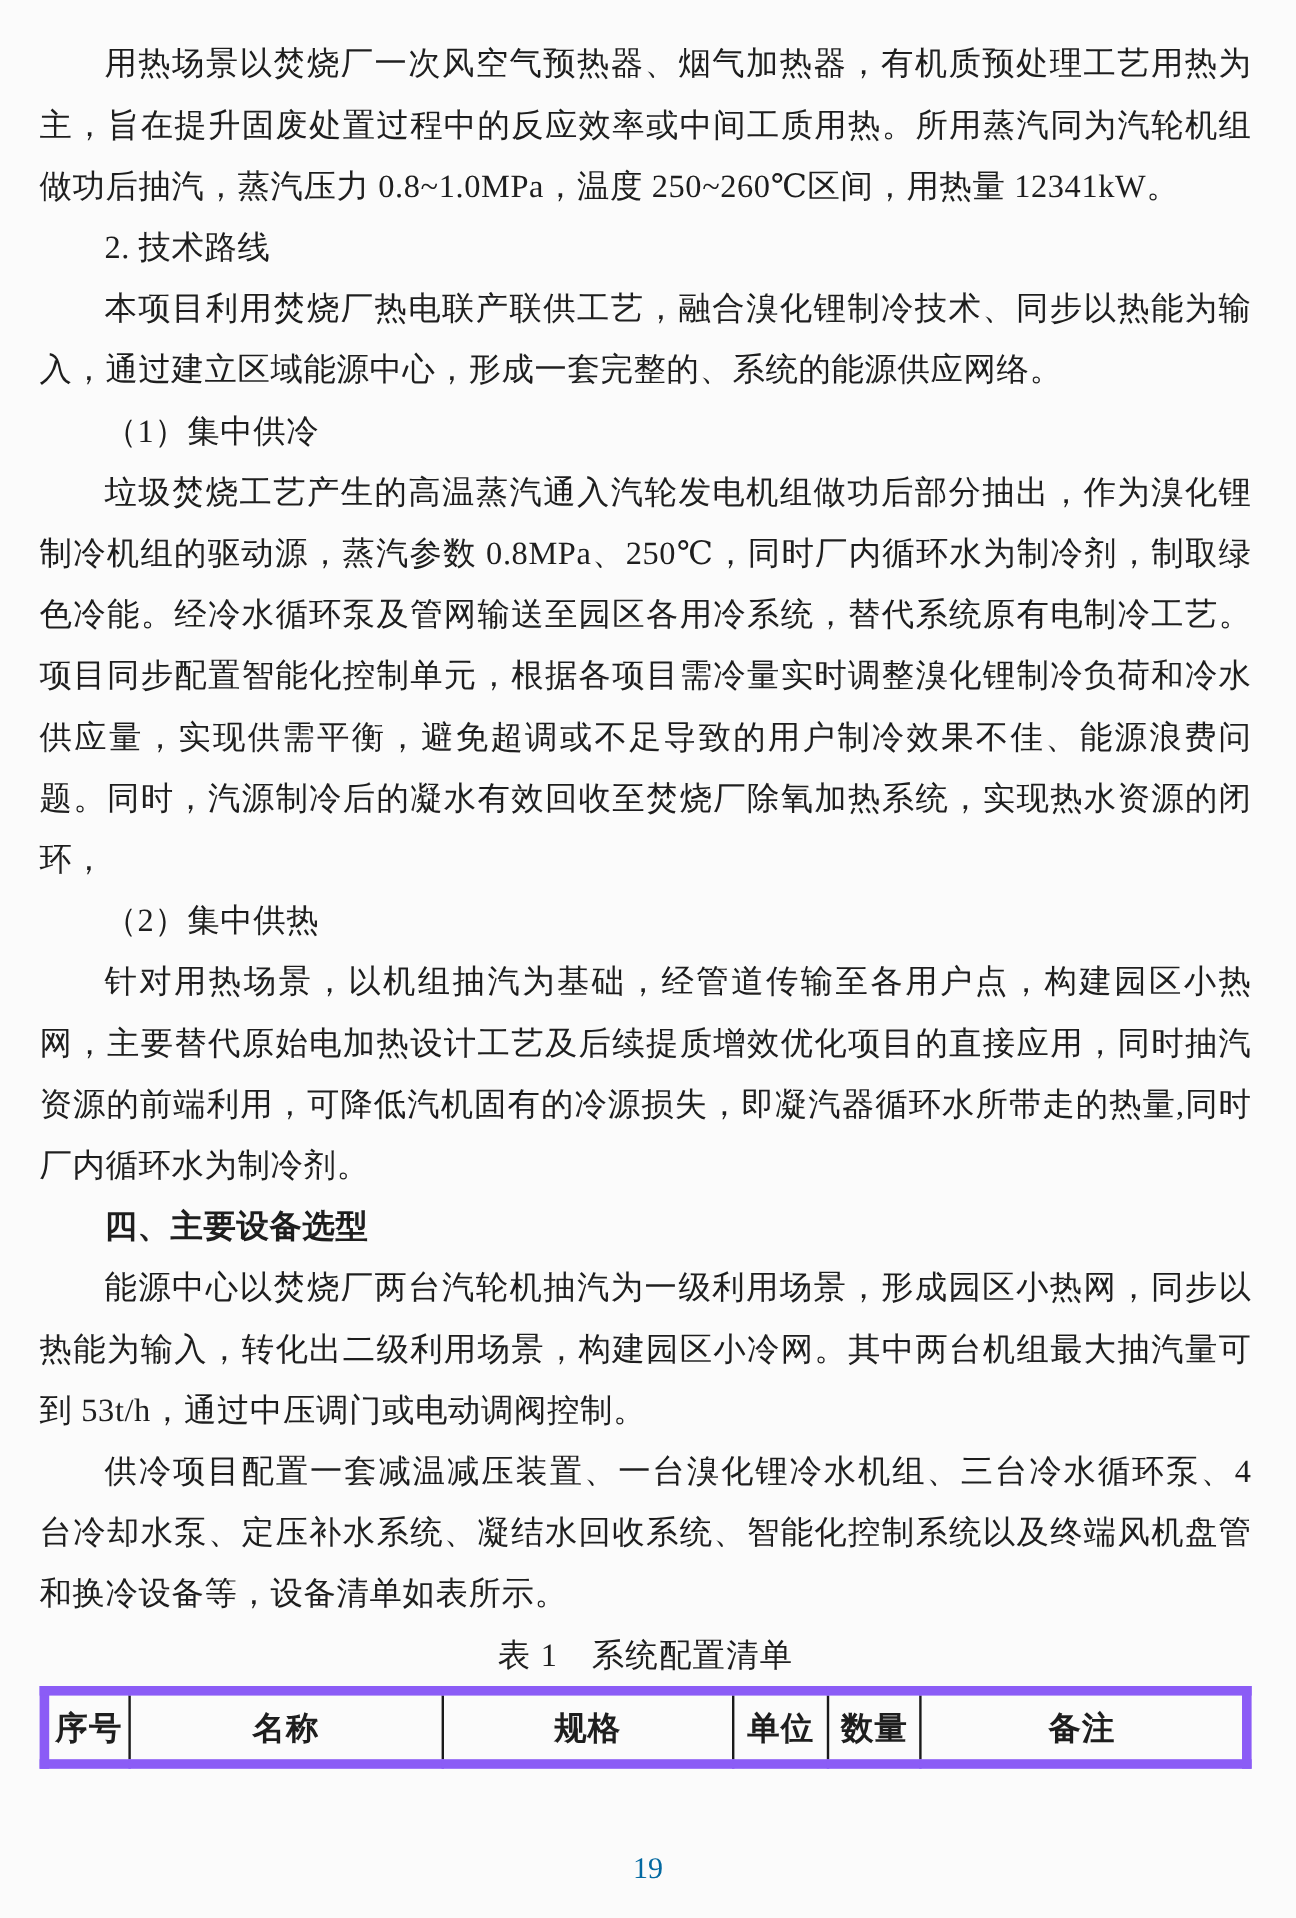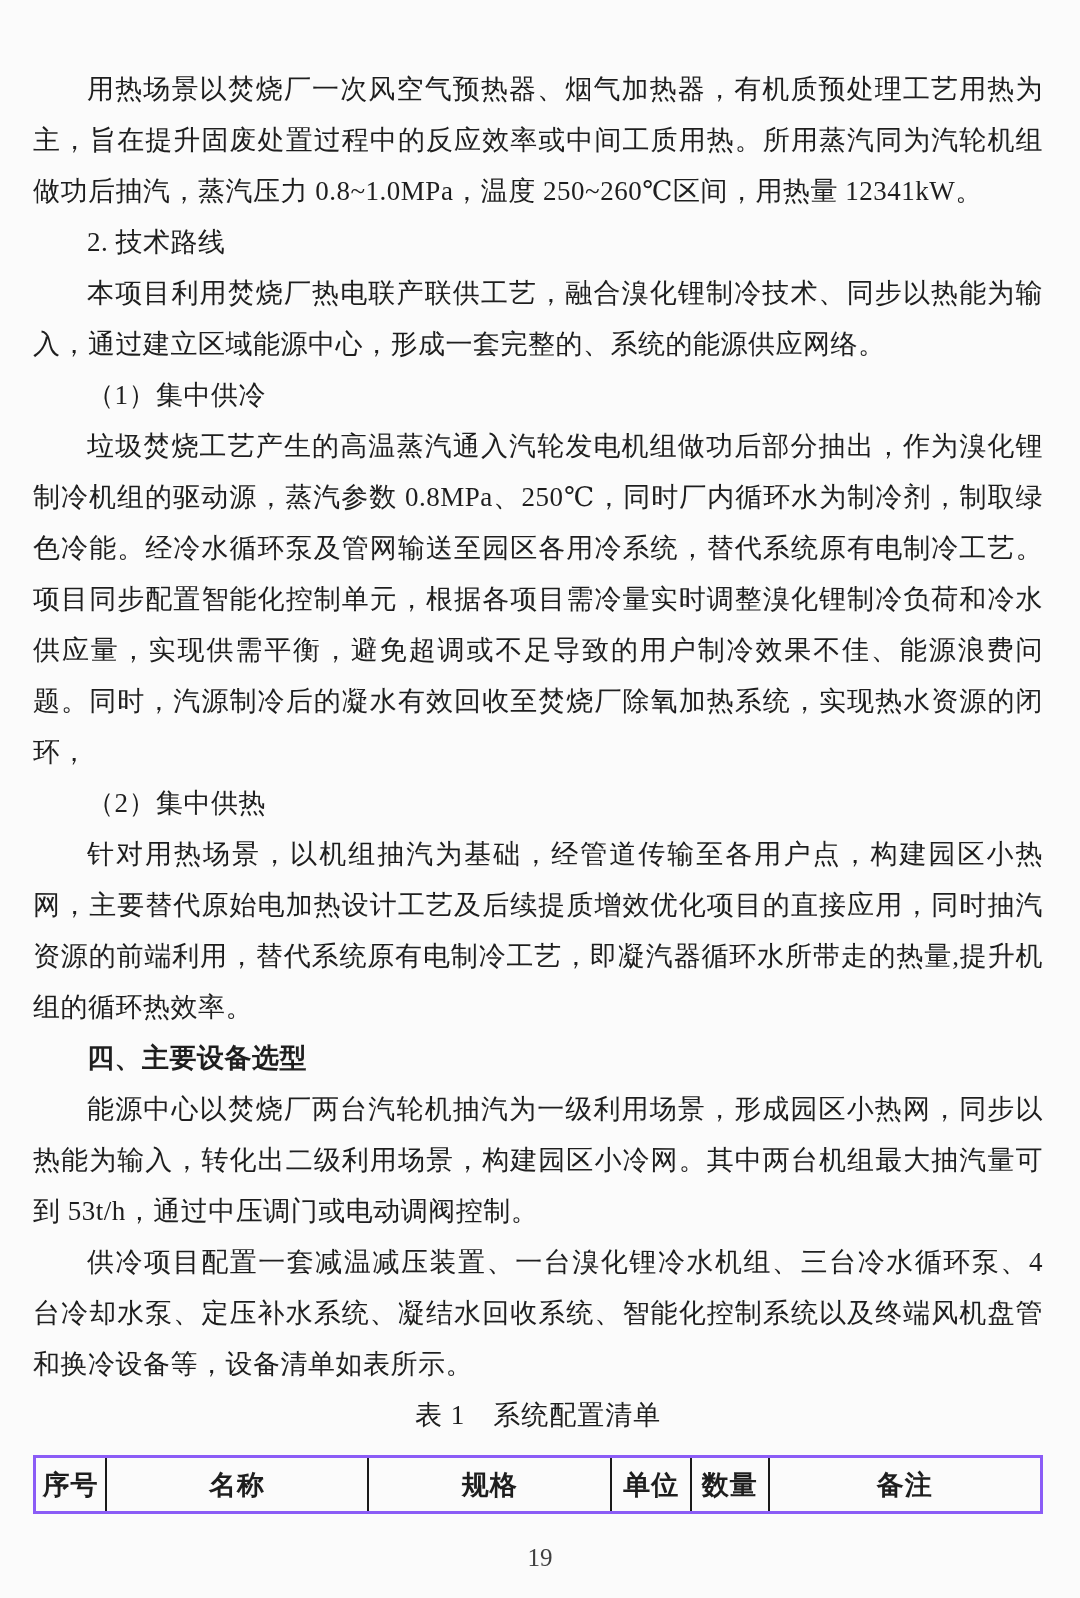--- a/index.html
+++ b/index.html
@@ -11,21 +11,21 @@
     height: 1598px;
     background: #fbfbfb;
     color: #1e1e1e;
     font-family: "Liberation Serif", "DejaVu Serif", serif;
     position: relative;
     overflow: hidden;
   }
   .page {
     position: absolute;
     inset: 0;
-    padding: 64px 37px 0 33px;
+    padding: 28px 37px 0 33px;
     box-sizing: border-box;
   }
   .doc-line {
     margin: 0;
     font-size: 27px;
     line-height: 51px;
     text-align: justify;
     text-align-last: left;
     text-indent: 2em;
     letter-spacing: 0.5px;
@@ -38,61 +38,60 @@
     margin: 0;
     font-size: 27px;
     line-height: 51px;
     text-align: center;
     letter-spacing: 1px;
   }
   table.spec-table {
     width: 100%;
     border-collapse: collapse;
     table-layout: fixed;
-    margin-top: 14px;
-    border: 3px solid #8b5cf6;
+    border: 8px solid #8b5cf6;
   }
   table.spec-table th {
     border: 2px solid #1a1a1a;
     height: 53px;
     font-size: 27px;
     font-weight: bold;
     text-align: center;
     vertical-align: middle;
     letter-spacing: 1px;
     padding: 0;
   }
   .page-number {
     position: absolute;
     bottom: 26px;
     left: 0;
     right: 0;
     text-align: center;
     font-size: 25px;
-    color: #404040;
+    color: #0369a1;
   }
 </style>
 </head>
 <body>
 
 <div class="page">
 
   <p class="doc-line">用热场景以焚烧厂一次风空气预热器、烟气加热器，有机质预处理工艺用热为主，旨在提升固废处置过程中的反应效率或中间工质用热。所用蒸汽同为汽轮机组做功后抽汽，蒸汽压力 0.8~1.0MPa，温度 250~260℃区间，用热量 12341kW。</p>
 
   <p class="doc-line">2. 技术路线</p>
 
   <p class="doc-line">本项目利用焚烧厂热电联产联供工艺，融合溴化锂制冷技术、同步以热能为输入，通过建立区域能源中心，形成一套完整的、系统的能源供应网络。</p>
 
   <p class="doc-line">（1）集中供冷</p>
 
   <p class="doc-line">垃圾焚烧工艺产生的高温蒸汽通入汽轮发电机组做功后部分抽出，作为溴化锂制冷机组的驱动源，蒸汽参数 0.8MPa、250℃，同时厂内循环水为制冷剂，制取绿色冷能。经冷水循环泵及管网输送至园区各用冷系统，替代系统原有电制冷工艺。项目同步配置智能化控制单元，根据各项目需冷量实时调整溴化锂制冷负荷和冷水供应量，实现供需平衡，避免超调或不足导致的用户制冷效果不佳、能源浪费问题。同时，汽源制冷后的凝水有效回收至焚烧厂除氧加热系统，实现热水资源的闭环，</p>
 
   <p class="doc-line">（2）集中供热</p>
 
-  <p class="doc-line">针对用热场景，以机组抽汽为基础，经管道传输至各用户点，构建园区小热网，主要替代原始电加热设计工艺及后续提质增效优化项目的直接应用，同时抽汽资源的前端利用，替代系统原有电制冷工艺，即凝汽器循环水所带走的热量,提升机组的循环热效率。</p>
+  <p class="doc-line">针对用热场景，以机组抽汽为基础，经管道传输至各用户点，构建园区小热网，主要替代原始电加热设计工艺及后续提质增效优化项目的直接应用，同时抽汽资源的前端利用，可降低汽机固有的冷源损失，即凝汽器循环水所带走的热量,同时厂内循环水为制冷剂。</p>
 
   <p class="doc-line bold-heading">四、主要设备选型</p>
 
   <p class="doc-line">能源中心以焚烧厂两台汽轮机抽汽为一级利用场景，形成园区小热网，同步以热能为输入，转化出二级利用场景，构建园区小冷网。其中两台机组最大抽汽量可到 53t/h，通过中压调门或电动调阀控制。</p>
 
   <p class="doc-line">供冷项目配置一套减温减压装置、一台溴化锂冷水机组、三台冷水循环泵、4 台冷却水泵、定压补水系统、凝结水回收系统、智能化控制系统以及终端风机盘管和换冷设备等，设备清单如表所示。</p>
 
   <p class="table-caption">表 1　系统配置清单</p>
 
   <table class="spec-table">

